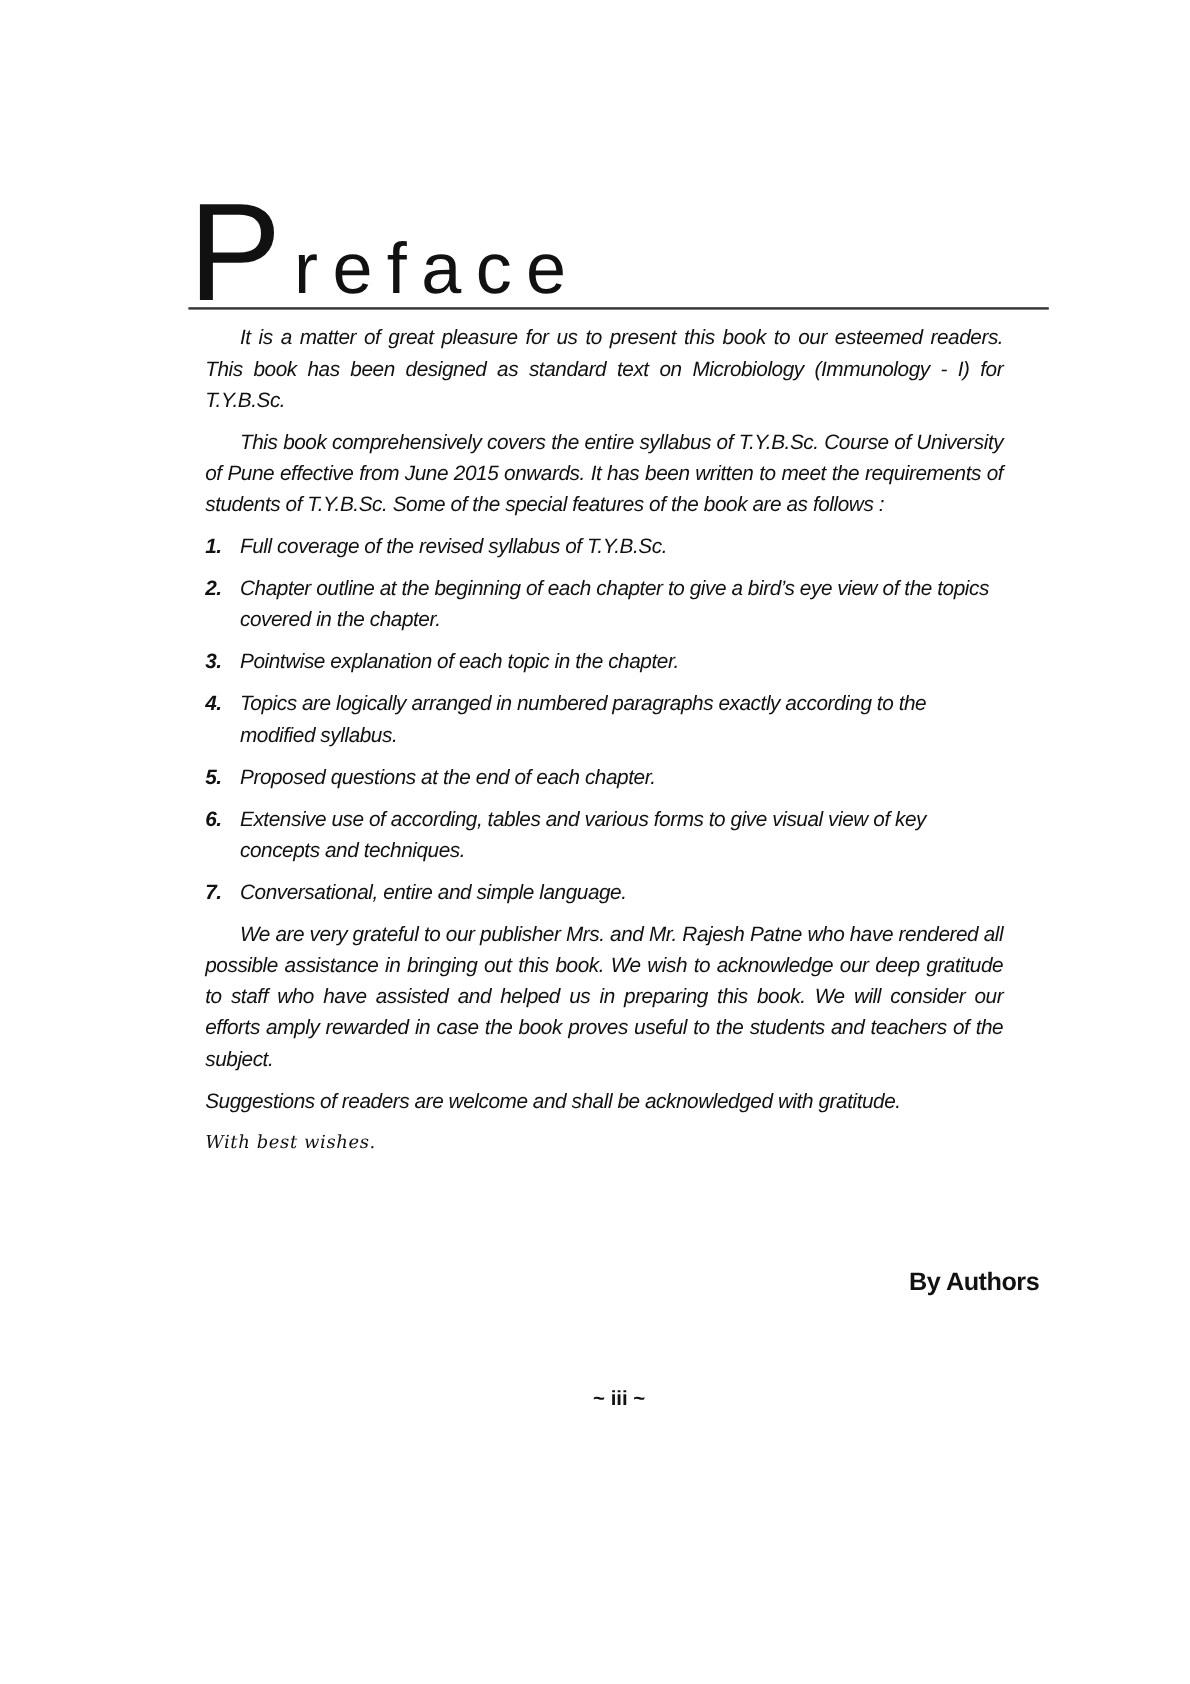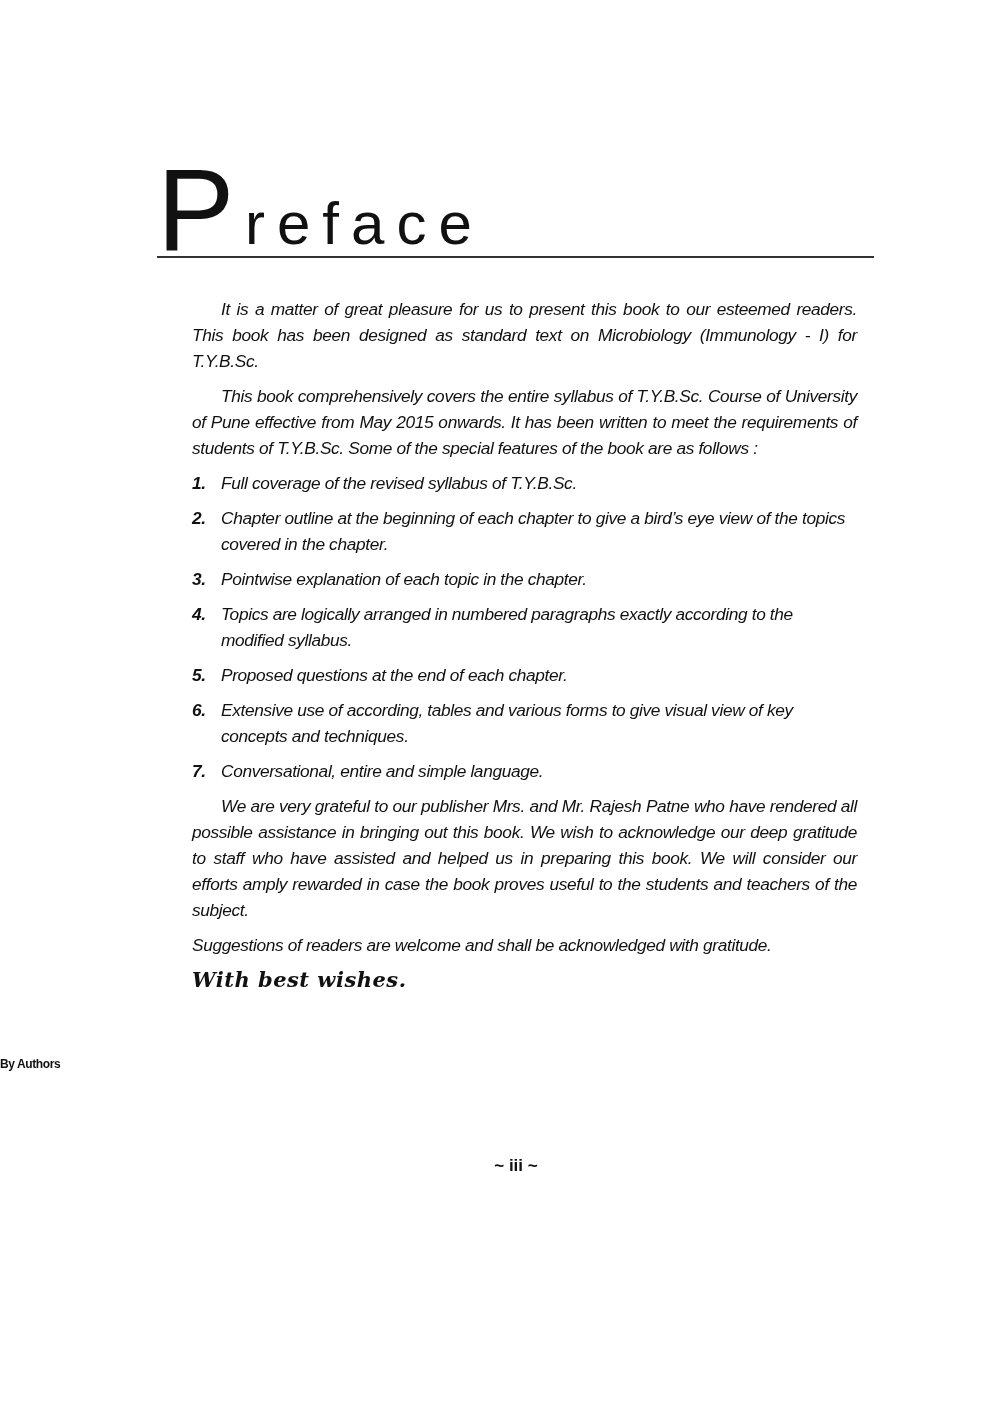--- a/index.html
+++ b/index.html
@@ -4,47 +4,47 @@
 <style>
   html, body { margin: 0; padding: 0; background: #ffffff; }
   body { width: 992px; height: 1403px; position: relative; overflow: hidden; color: #111111;
          font-family: "Liberation Sans", sans-serif; }
   .title { position: absolute; left: 157px; top: 160px; height: 100px; white-space: nowrap; }
   .title-cap { font-family: "Liberation Sans", sans-serif; font-size: 116px; line-height: 100px;
                position: absolute; left: 0; top: 0; letter-spacing: 0; }
   .title-rest { font-family: "Liberation Sans", sans-serif; font-size: 60px; position: absolute;
                 left: 88px; top: 34px; line-height: 60px; letter-spacing: 12px; text-align: center; }
   .rule { position: absolute; left: 157px; top: 256px; width: 717px; height: 2px; background: #333333; }
-  .content { position: absolute; left: 192px; top: 268px; width: 665px;
-             font-style: italic; font-size: 17.3px; line-height: 26px; letter-spacing: -0.35px; margin-top: 28px; }
+  .content { position: absolute; left: 171px; top: 268px; width: 665px;
+             font-style: italic; font-size: 17.3px; line-height: 26px; letter-spacing: -0.35px; }
   .para { margin: 0 0 9px 0; text-align: justify; text-indent: 29px; }
   .para.noindent { text-indent: 0; }
   .list { margin: 0 0 9px 0; padding: 0; list-style: none; }
   .item { display: flex; margin: 0 0 9px 0; }
   .num { width: 29px; flex: 0 0 29px; font-weight: bold; }
   .itext { flex: 1; }
-  .wishes { font-family: "DejaVu Serif", serif; font-weight: bold; font-style: italic; font-size: 21px;
+  .wishes { font-family: "DejaVu Serif", serif; font-weight: normal; font-style: italic; font-size: 15px;
             margin: 4px 0 0 0; text-indent: 0; letter-spacing: 0.5px; }
-  .authors { position: absolute; left: 0; width: 866px; top: 1057px; 
-             font-weight: bold; font-size: 12px; font-style: normal; letter-spacing: -0.4px; }
+  .authors { position: absolute; left: 0; width: 866px; top: 1057px; text-align: right;
+             font-weight: bold; font-size: 21px; font-style: normal; letter-spacing: -0.4px; }
   .pagenum { position: absolute; left: 0; width: 1032px; top: 1156px; text-align: center;
              font-weight: bold; font-size: 17px; font-style: normal; }
 </style>
 </head>
 <body>
 
 <div class="title">
   <span class="title-cap">P</span>
   <span class="title-rest">reface</span>
 </div>
 <div class="rule"></div>
 
 <div class="content">
   <p class="para">It is a matter of great pleasure for us to present this book to our esteemed readers. This book has been designed as standard text on Microbiology (Immunology - I) for T.Y.B.Sc.</p>
-  <p class="para">This book comprehensively covers the entire syllabus of T.Y.B.Sc. Course of University of Pune effective from May 2015 onwards. It has been written to meet the requirements of students of T.Y.B.Sc. Some of the special features of the book are as follows :</p>
+  <p class="para">This book comprehensively covers the entire syllabus of T.Y.B.Sc. Course of University of Pune effective from June 2015 onwards. It has been written to meet the requirements of students of T.Y.B.Sc. Some of the special features of the book are as follows :</p>
 
   <ul class="list">
     <li class="item">
       <span class="num">1.</span>
       <span class="itext">Full coverage of the revised syllabus of T.Y.B.Sc.</span>
     </li>
     <li class="item">
       <span class="num">2.</span>
       <span class="itext">Chapter outline at the beginning of each chapter to give a bird’s eye view of the topics covered in the chapter.</span>
     </li>

